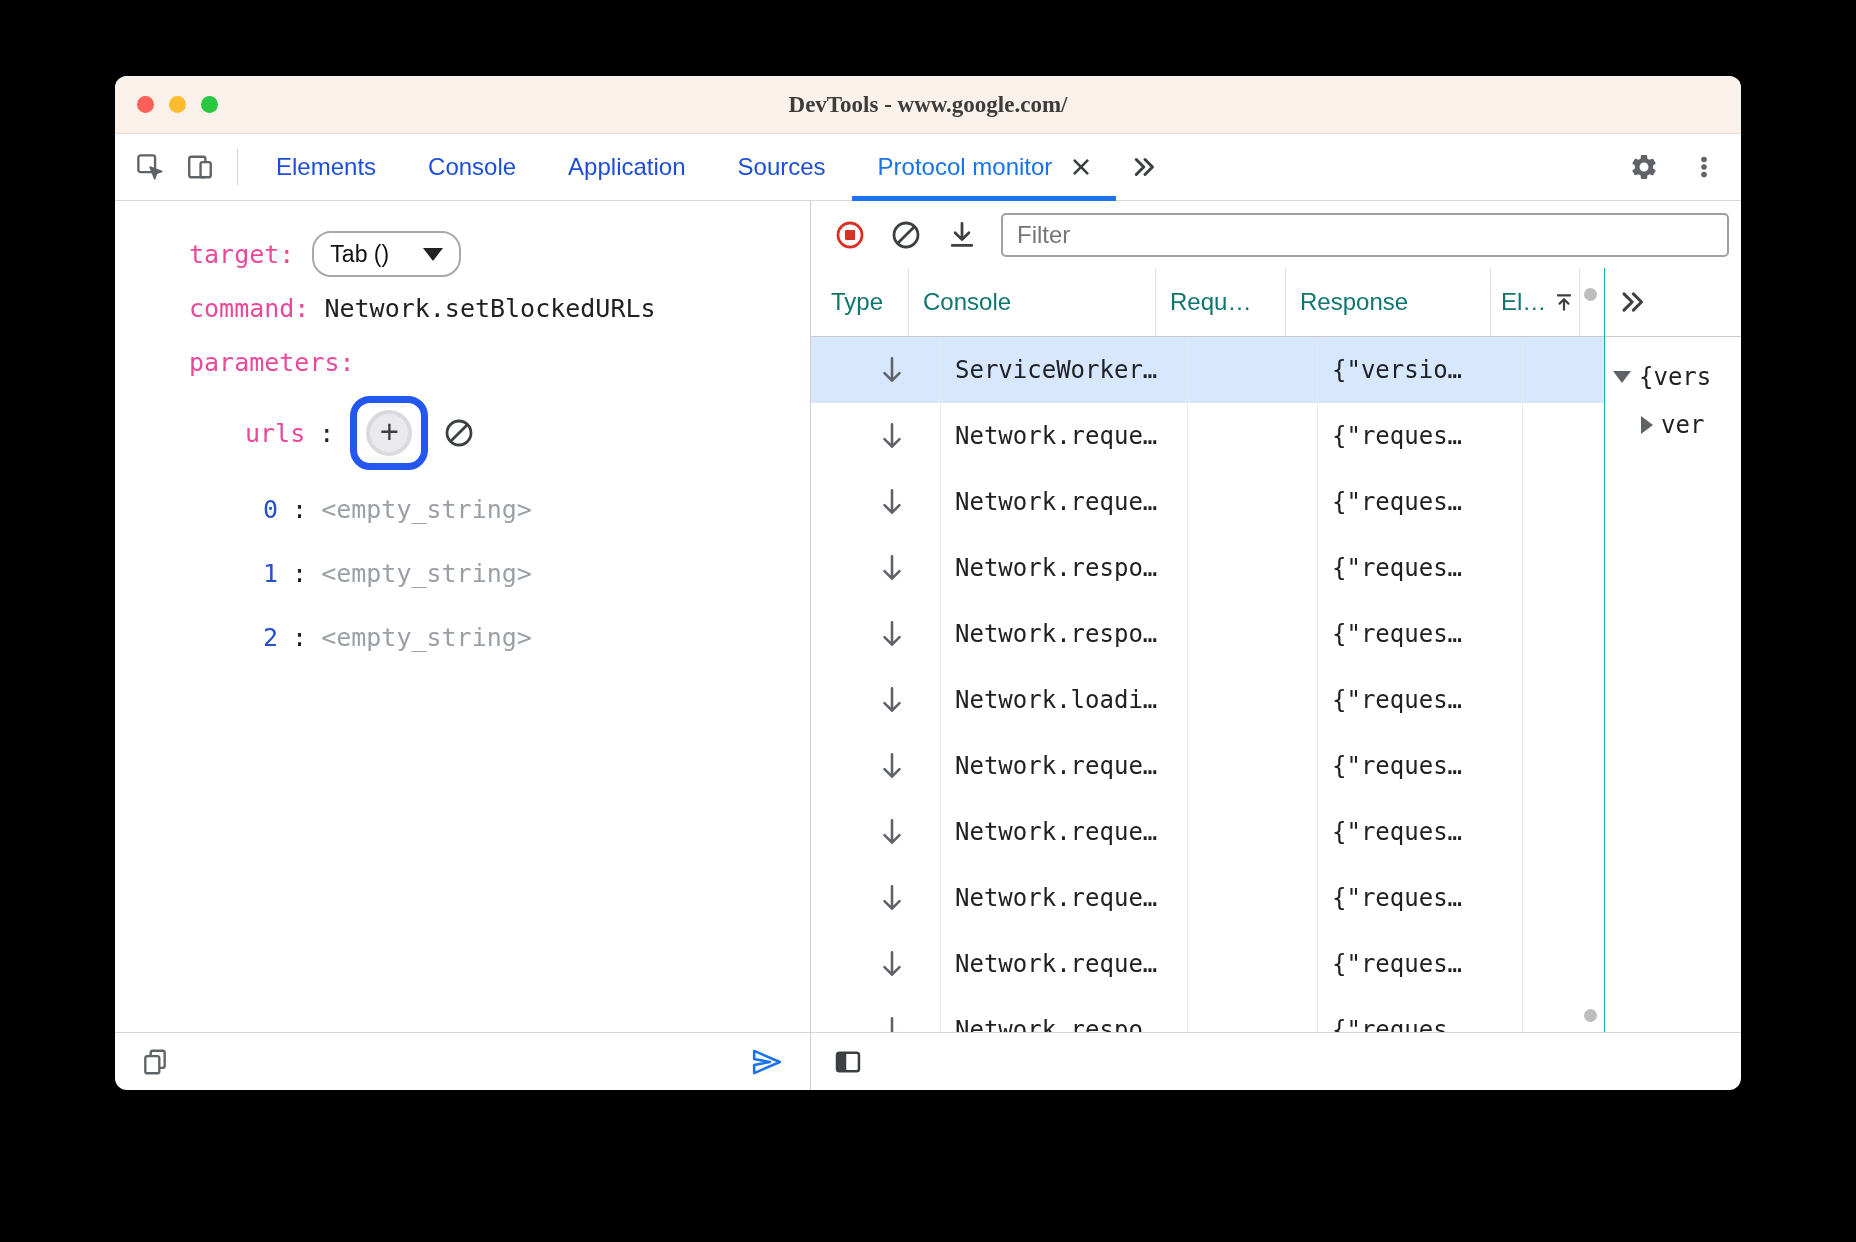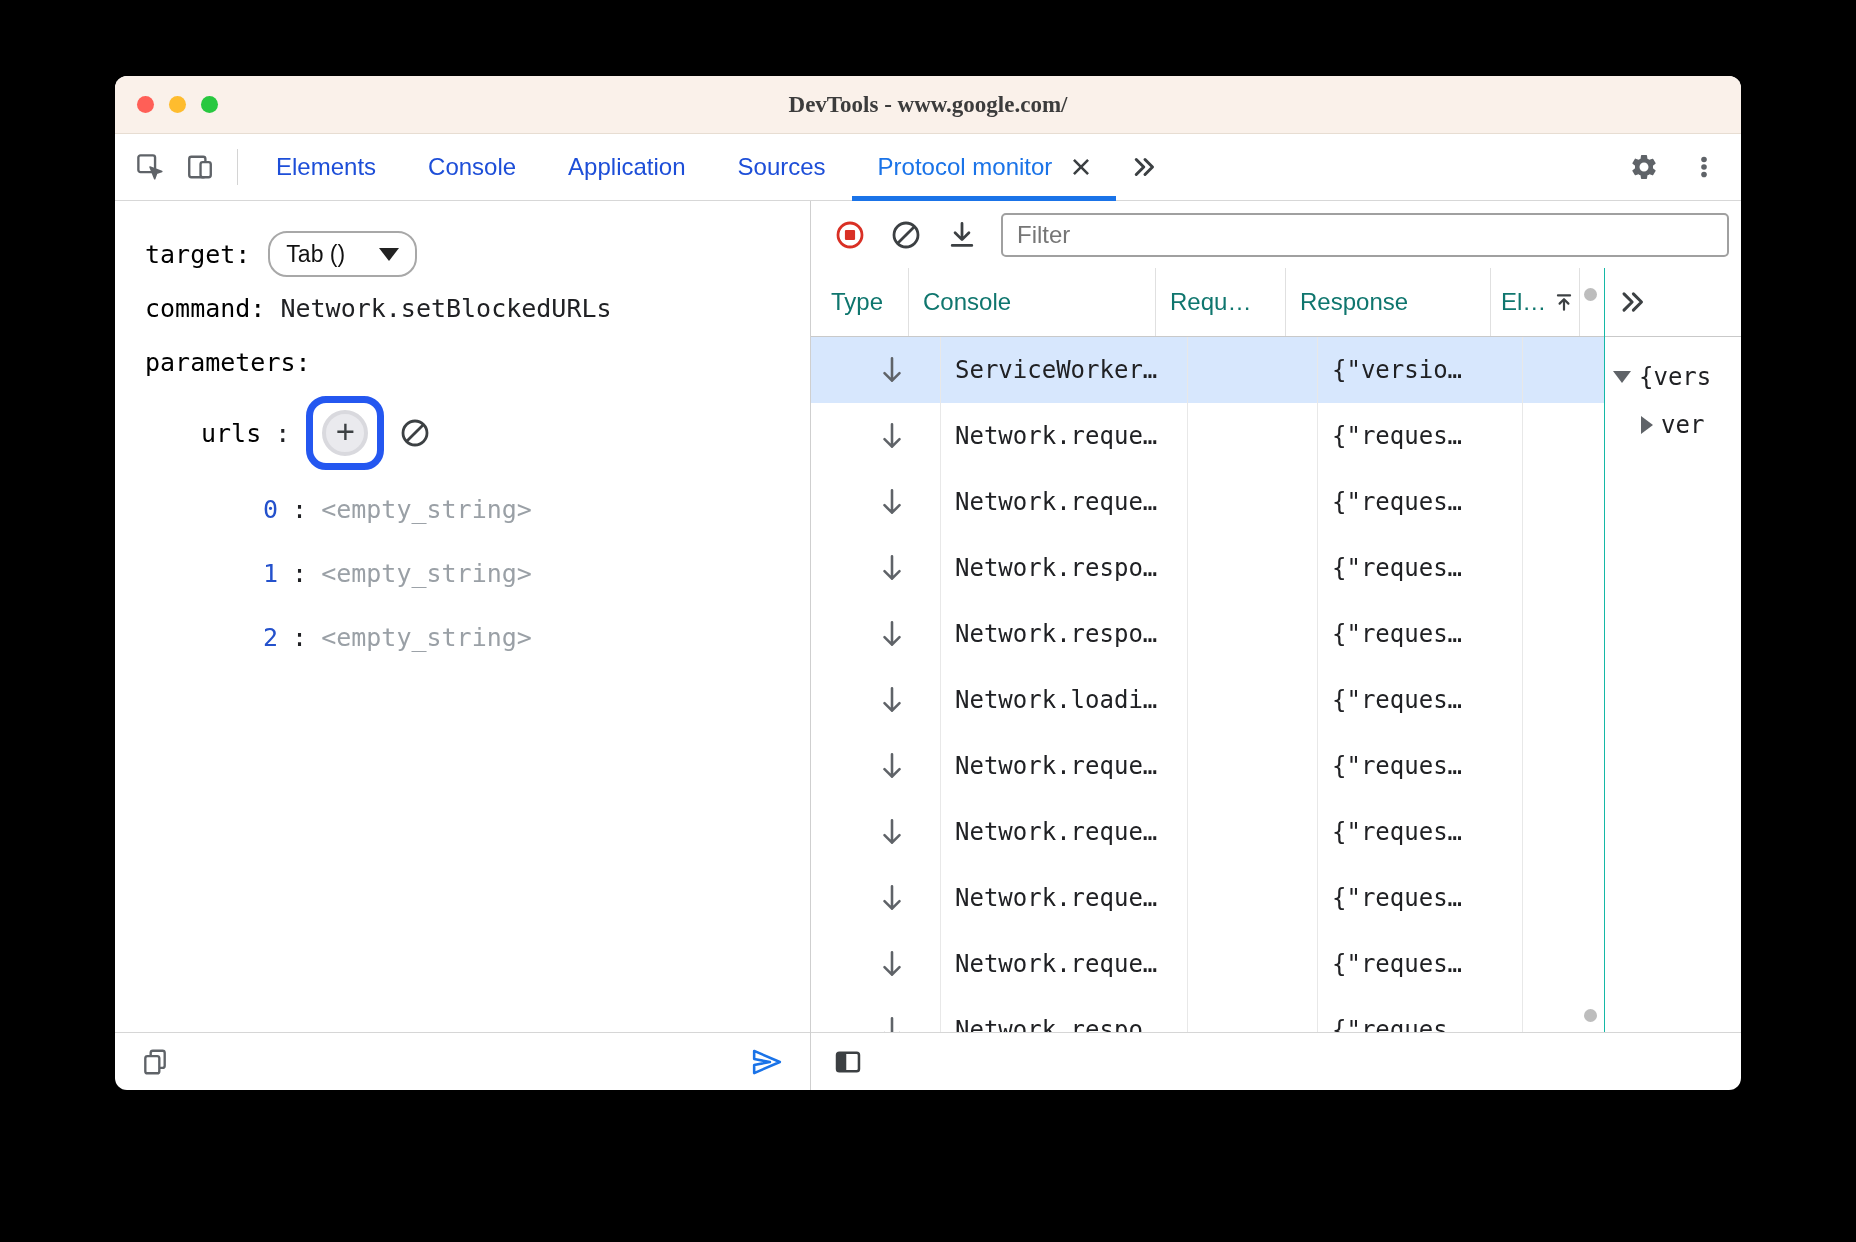--- a/index.html
+++ b/index.html
@@ -29,21 +29,21 @@
   .tab-close{margin-left:20px;display:flex;align-items:center;}
   .more-tabs{display:flex;align-items:center;padding:0 14px;cursor:pointer;}
   .tabbar-right{margin-left:auto;display:flex;align-items:center;padding-right:12px;gap:10px;}
   
   .content{flex:1;display:flex;min-height:0;}
   .left-pane{flex:0 0 695px;border-right:1px solid #cfcfcf;display:flex;flex-direction:column;min-width:0;}
   .editor{flex:1;padding:26px 0 0 30px;font-family:"DejaVu Sans Mono",monospace;font-size:25px;color:#202124;overflow:hidden;}
   .ed-line{height:54px;display:flex;align-items:center;white-space:nowrap;}
   .ed-line.urls-line{height:88px;}
   .ed-line.item-line{height:64px;}
-  .key{color:#000000;}
+  .key{color:#ec4899;margin-left:44px;}
   .ind1{padding-left:56px;}
   .ind2{padding-left:118px;}
   .val{margin-left:15px;color:#202124;}
   .colon{margin-left:14px;color:#202124;}
   .idx{color:#2451cc;}
   .idx-colon{margin:0 14px;color:#202124;}
   .empty{color:#9aa0a6;}
   .dropdown{margin-left:18px;border:2px solid #a8a8a8;border-radius:19px;height:42px;display:inline-flex;align-items:center;
     padding:0 16px;font-family:"Liberation Sans",sans-serif;font-size:23px;color:#111;gap:34px;background:#fff;cursor:pointer;}
   .dd-caret{width:0;height:0;border-left:10px solid transparent;border-right:10px solid transparent;border-top:13px solid #222;}

